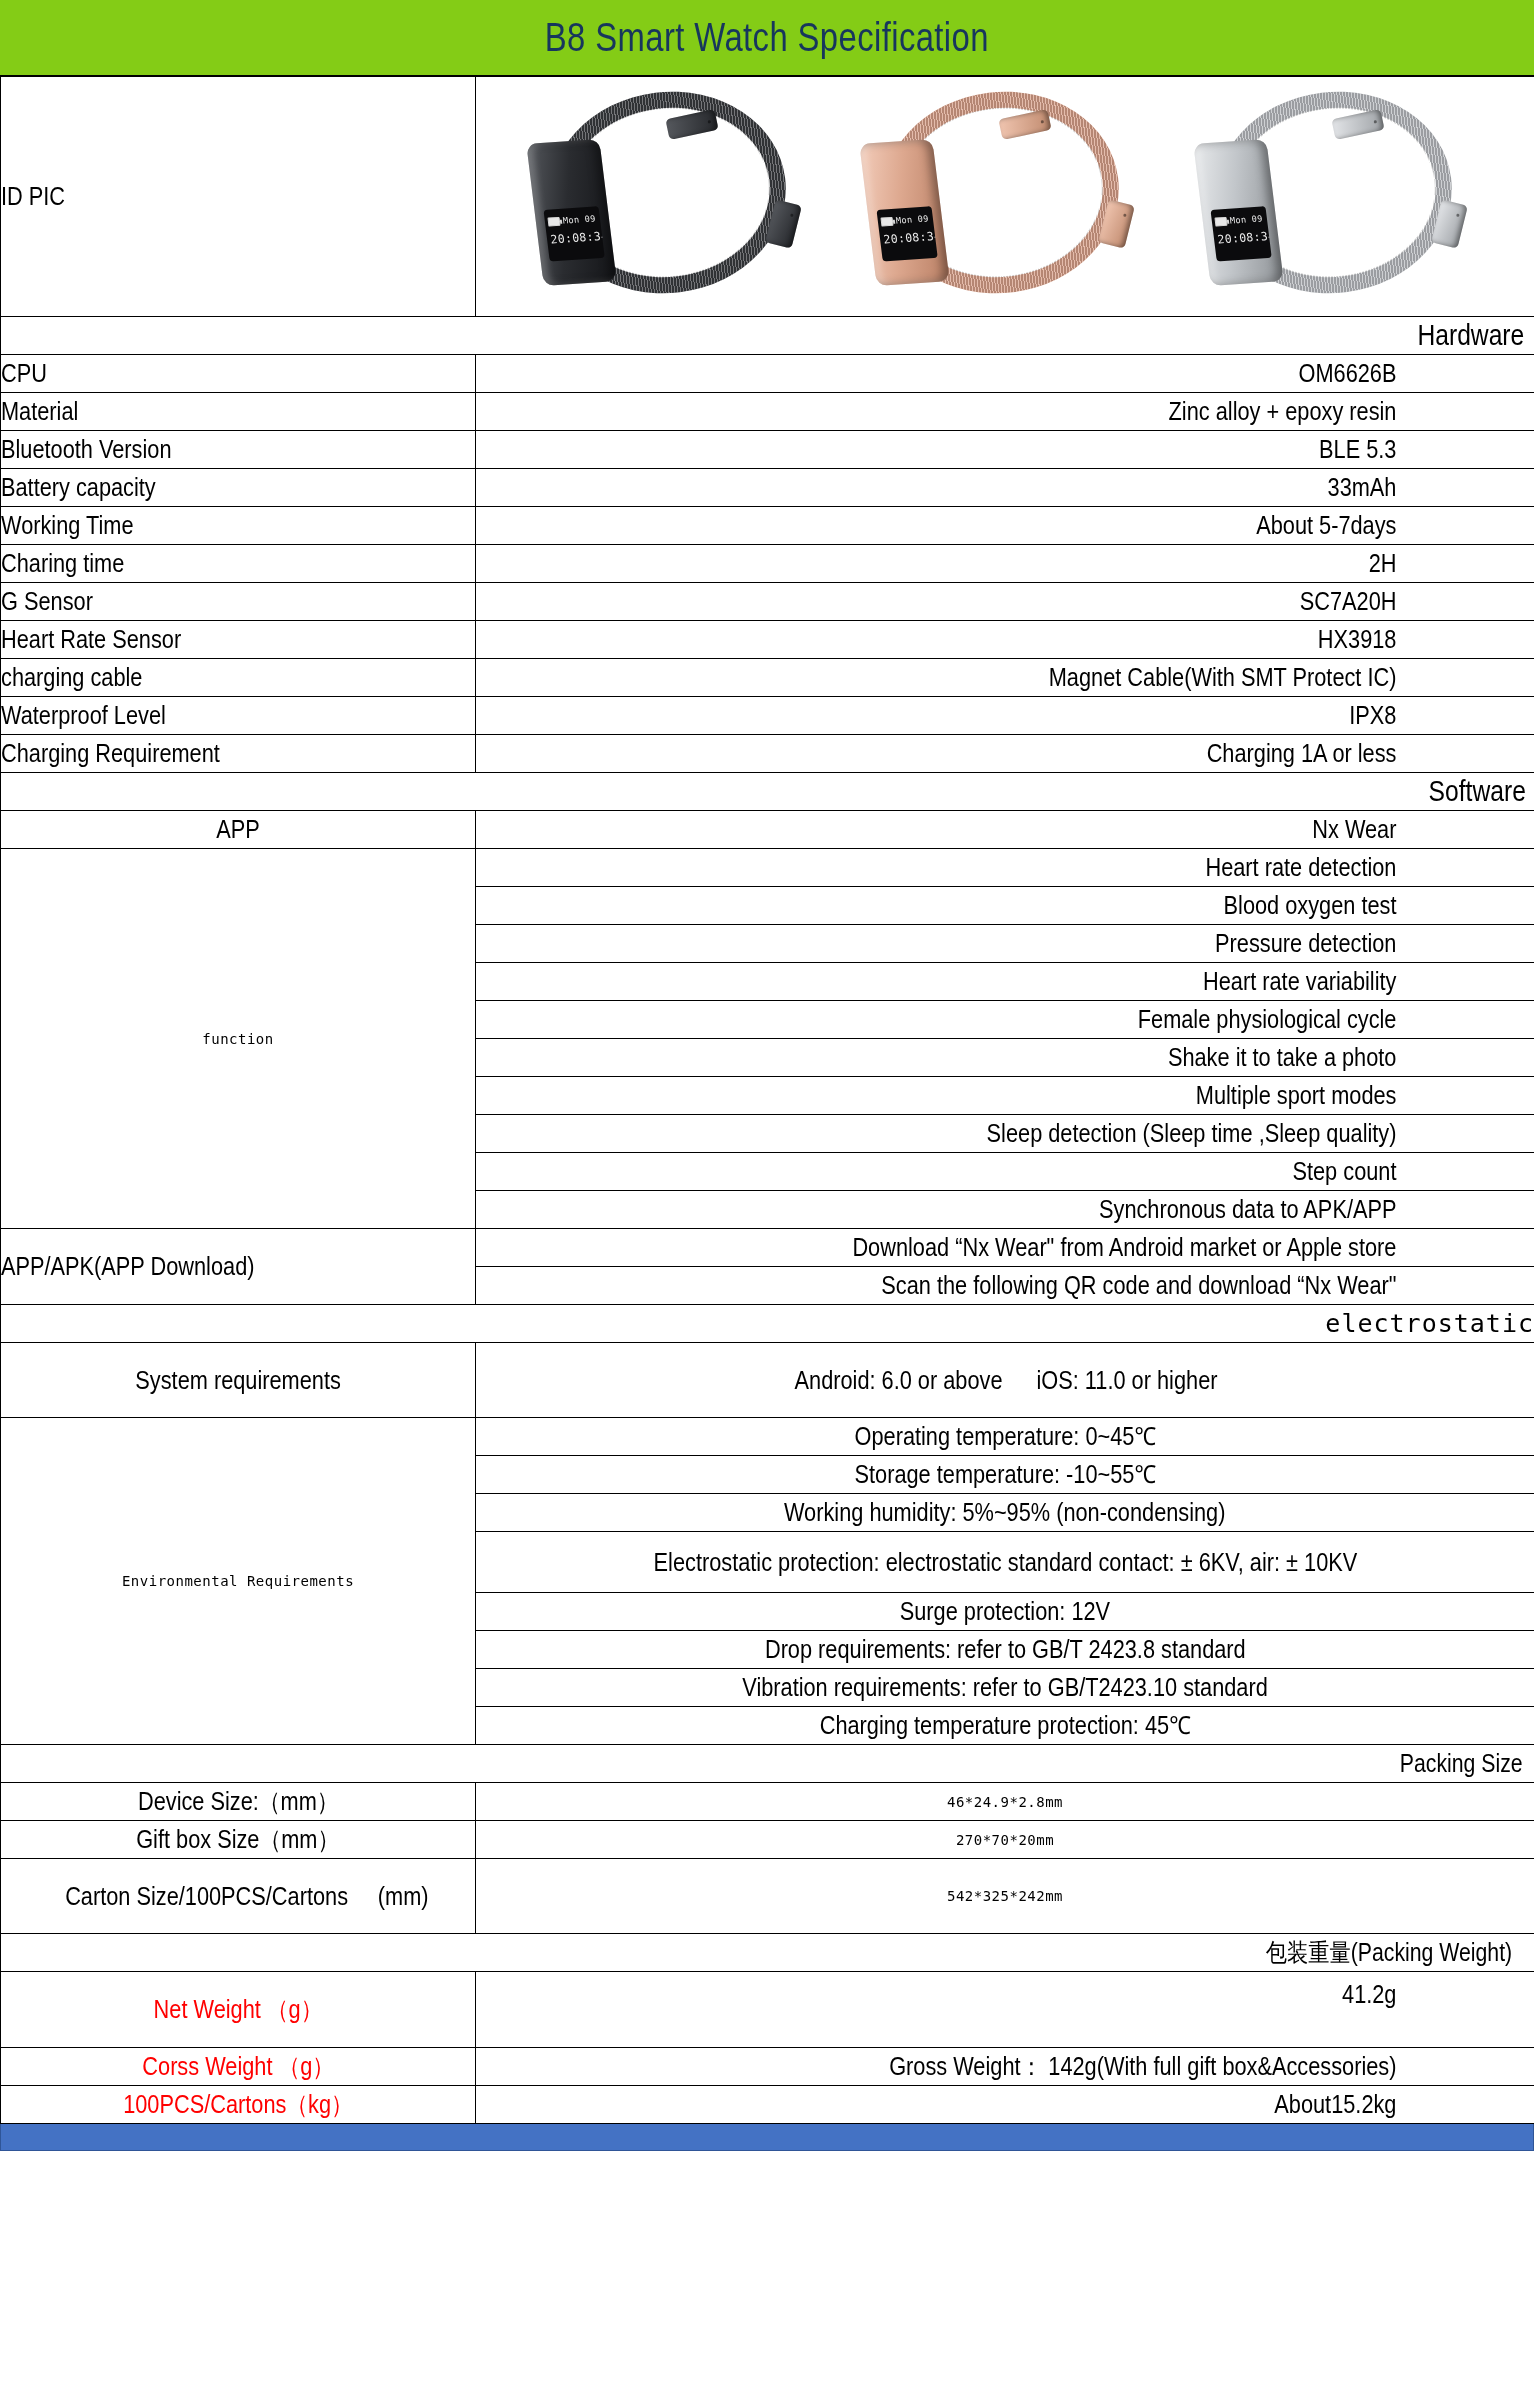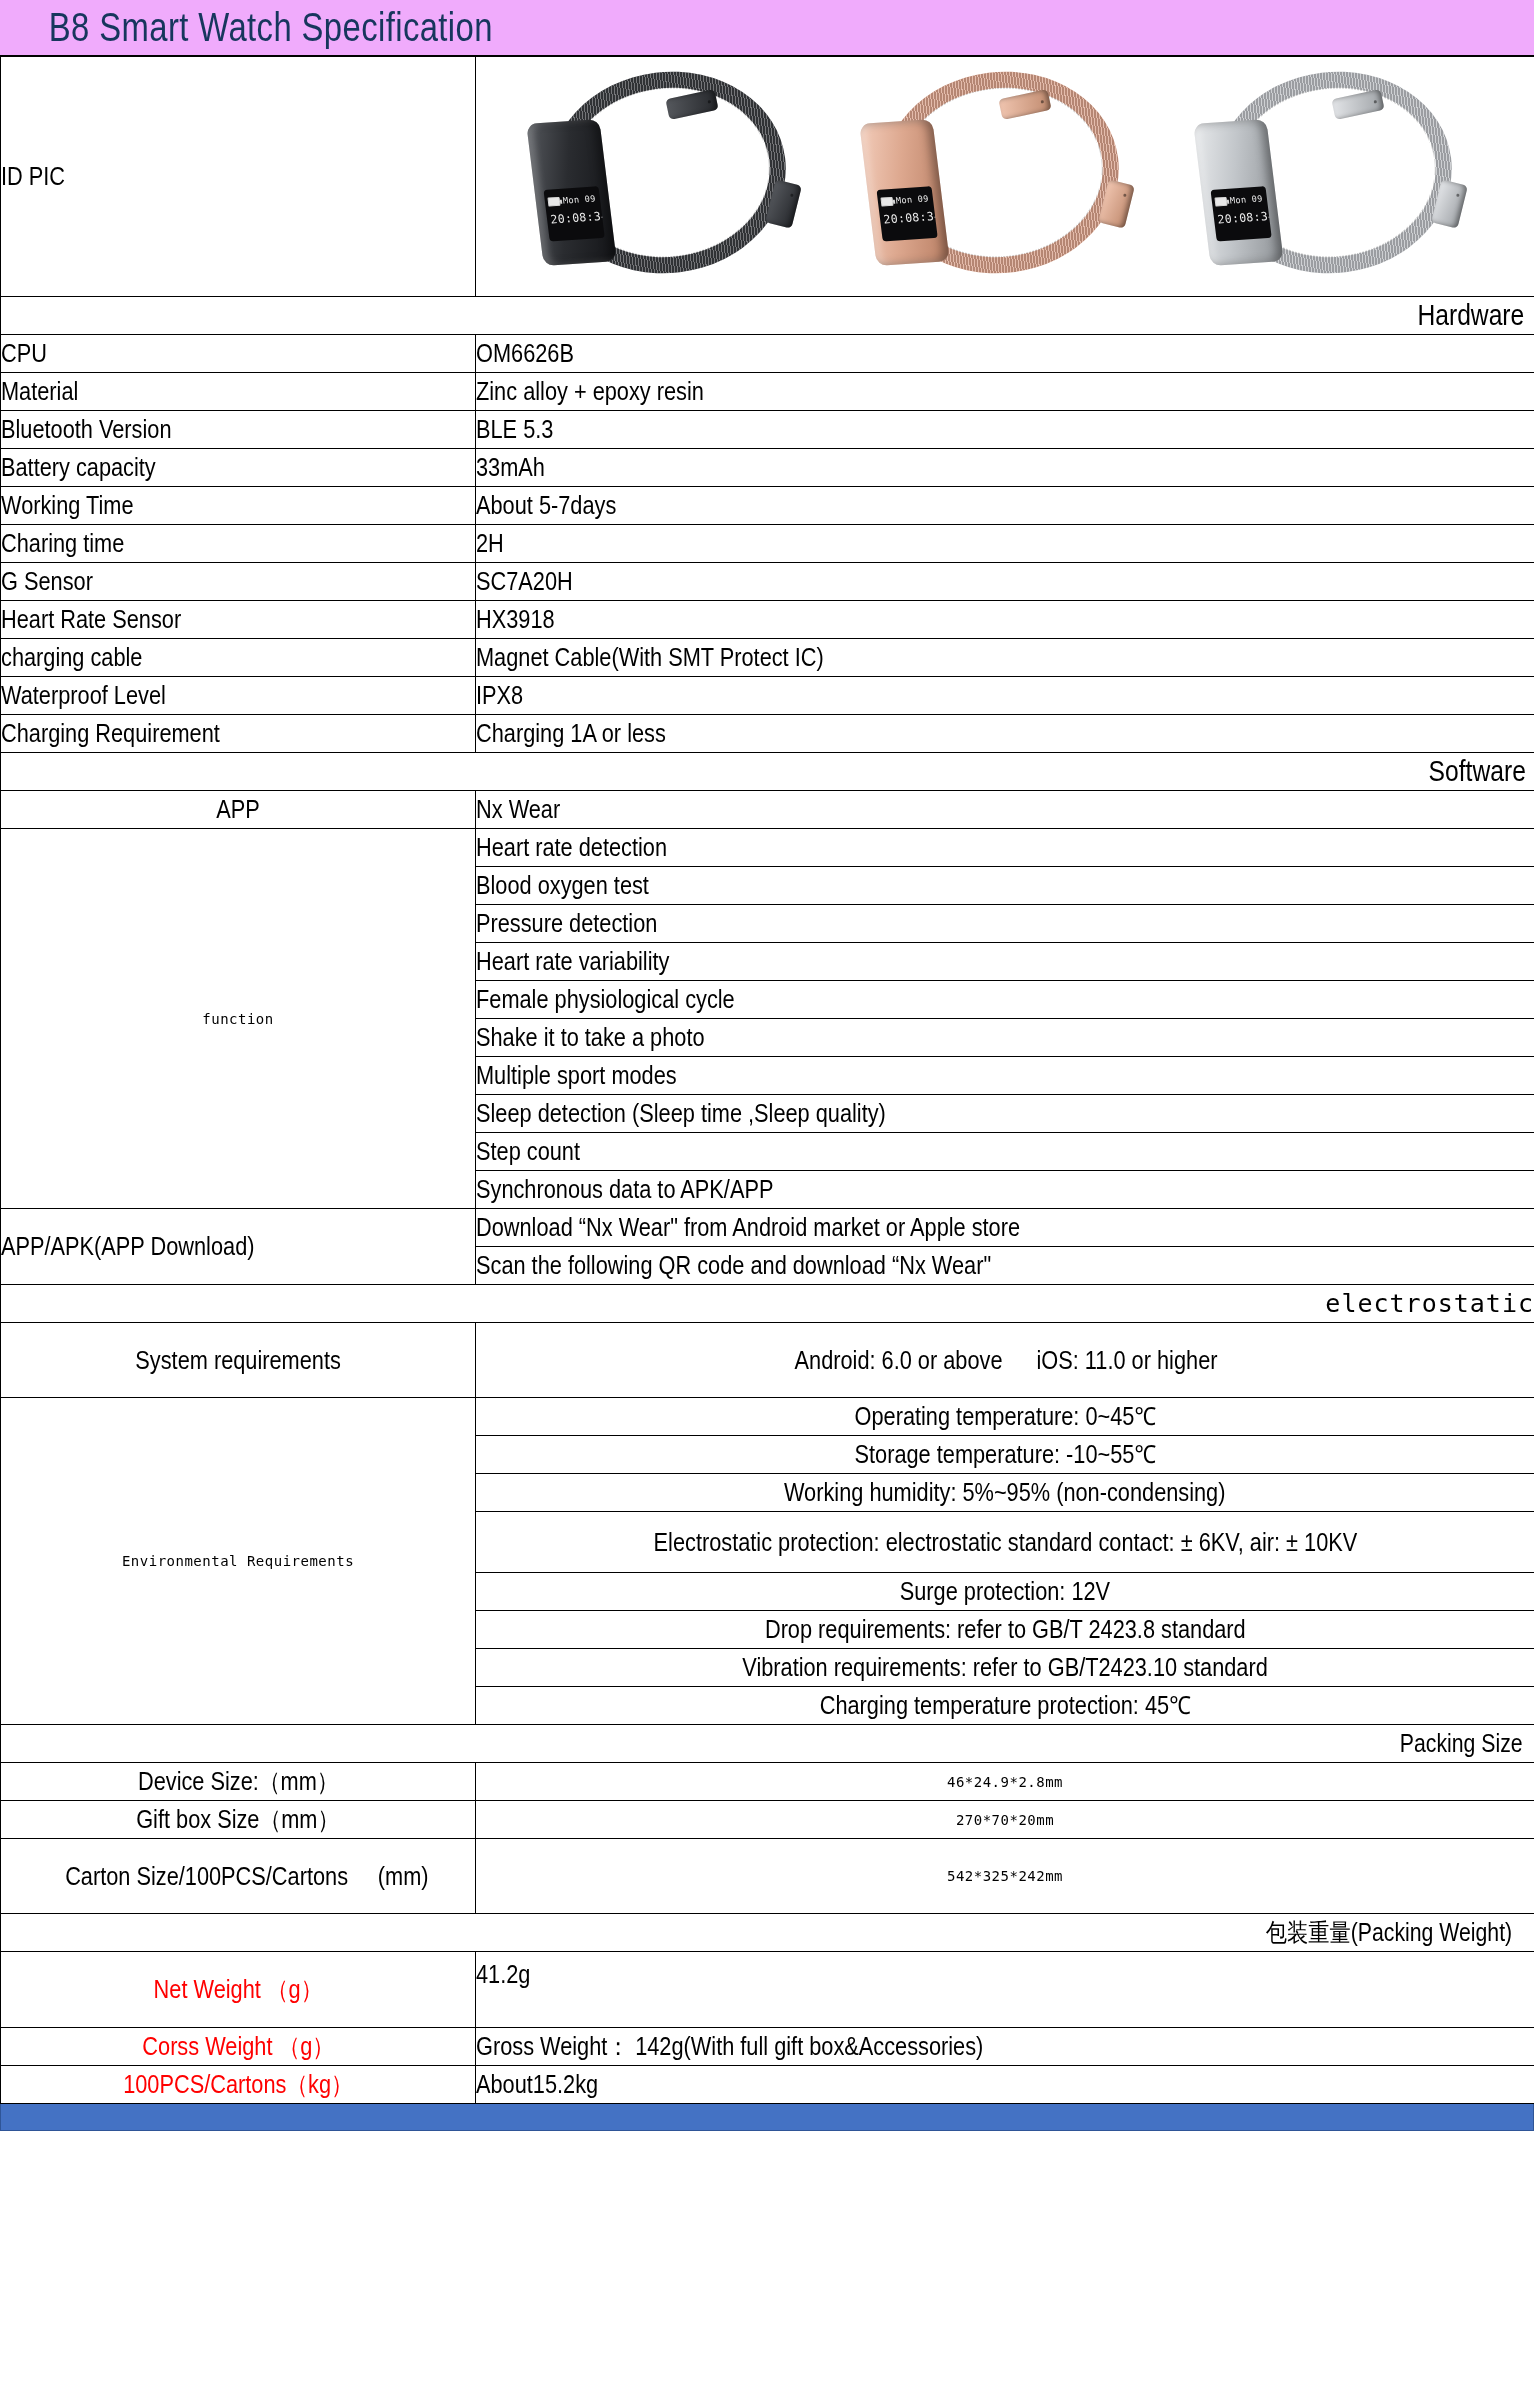--- a/index.html
+++ b/index.html
@@ -13,25 +13,26 @@
     color: #000000;
     -webkit-font-smoothing: antialiased;
   }
   .sheet {
     width: 1534px;
     position: relative;
   }
 
   
   .title-bar {
-    height: 56px;
+    height: 76px;
     border-bottom: 1.9px solid #000;
     display: flex;
     align-items: center;
-    background: #f0abfc;
+    justify-content: center;
+    background: #84cc16;
   }
   .title-text {
     font-family: "Liberation Sans Narrow", "Liberation Sans", sans-serif;
     font-size: 40px;
     color: #17365D;
     letter-spacing: 0.5px;
     transform: scaleX(0.82);
     transform-origin: center;
     white-space: nowrap;
   }
@@ -54,21 +55,21 @@
   .lbl, .val {
     font-family: "Liberation Sans Narrow", "Liberation Sans", sans-serif;
     font-size: 25px;
     line-height: 1.15;
     transform: scaleX(0.87);
     transform-origin: left center;
     white-space: nowrap;
     display: block;
   }
   td.lbl-cell { padding: 3.8px 0 3.8px 5.7px; height: 38px; }
-  td.val-cell { padding: 3.8px 0 3.8px 7.6px; height: 38px; }
+  td.val-cell { padding: 3.8px 0 3.8px 7.6px; height: 38px; text-align: right; }
 
   td.center-cell { text-align: center; }
   td.center-cell .lbl, td.center-cell .val {
     transform: scaleX(0.87);
     transform-origin: center center;
     display: inline-block;
   }
 
   
   .mono {

